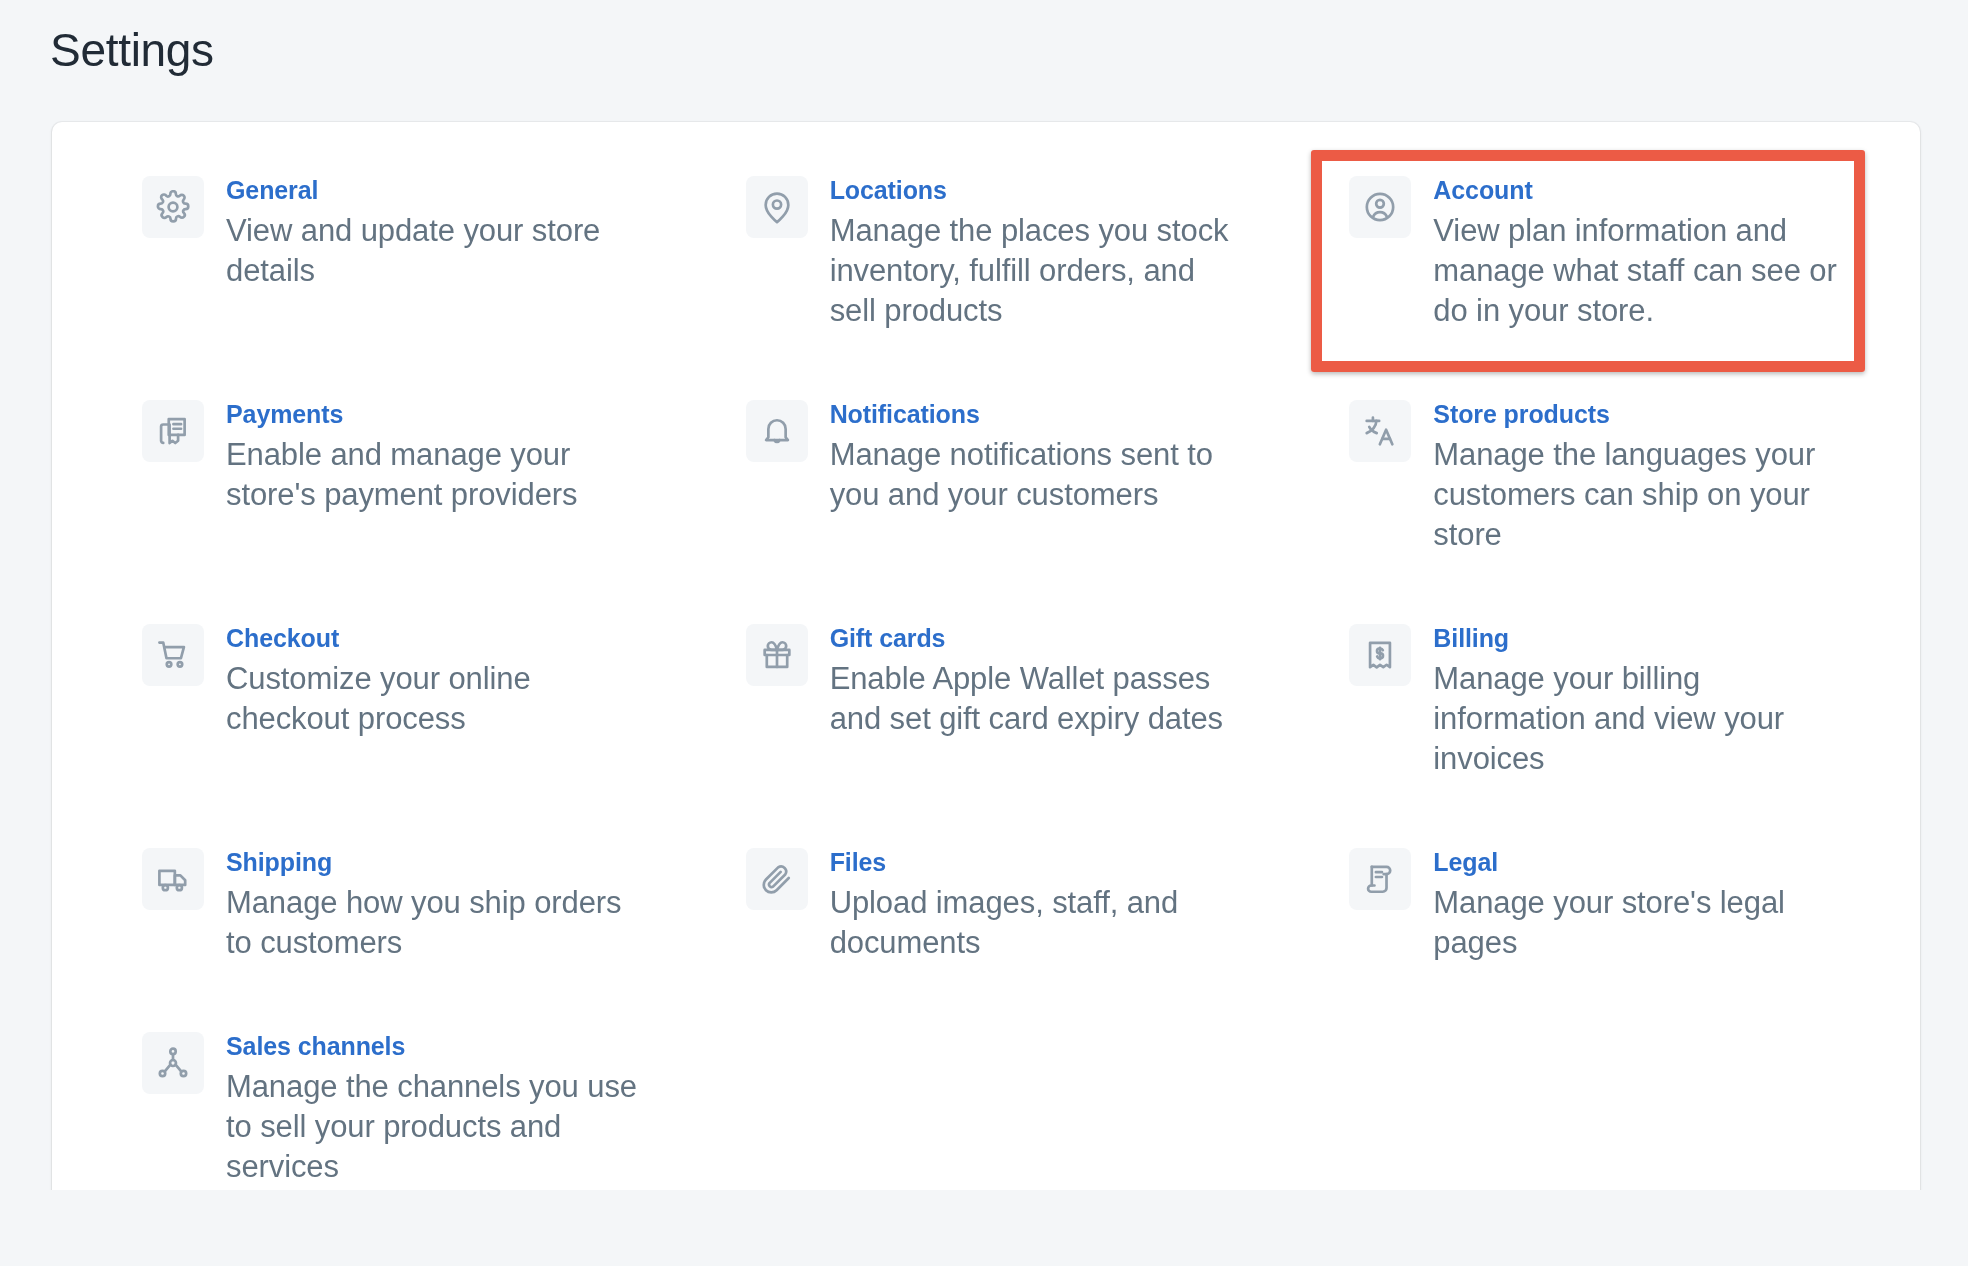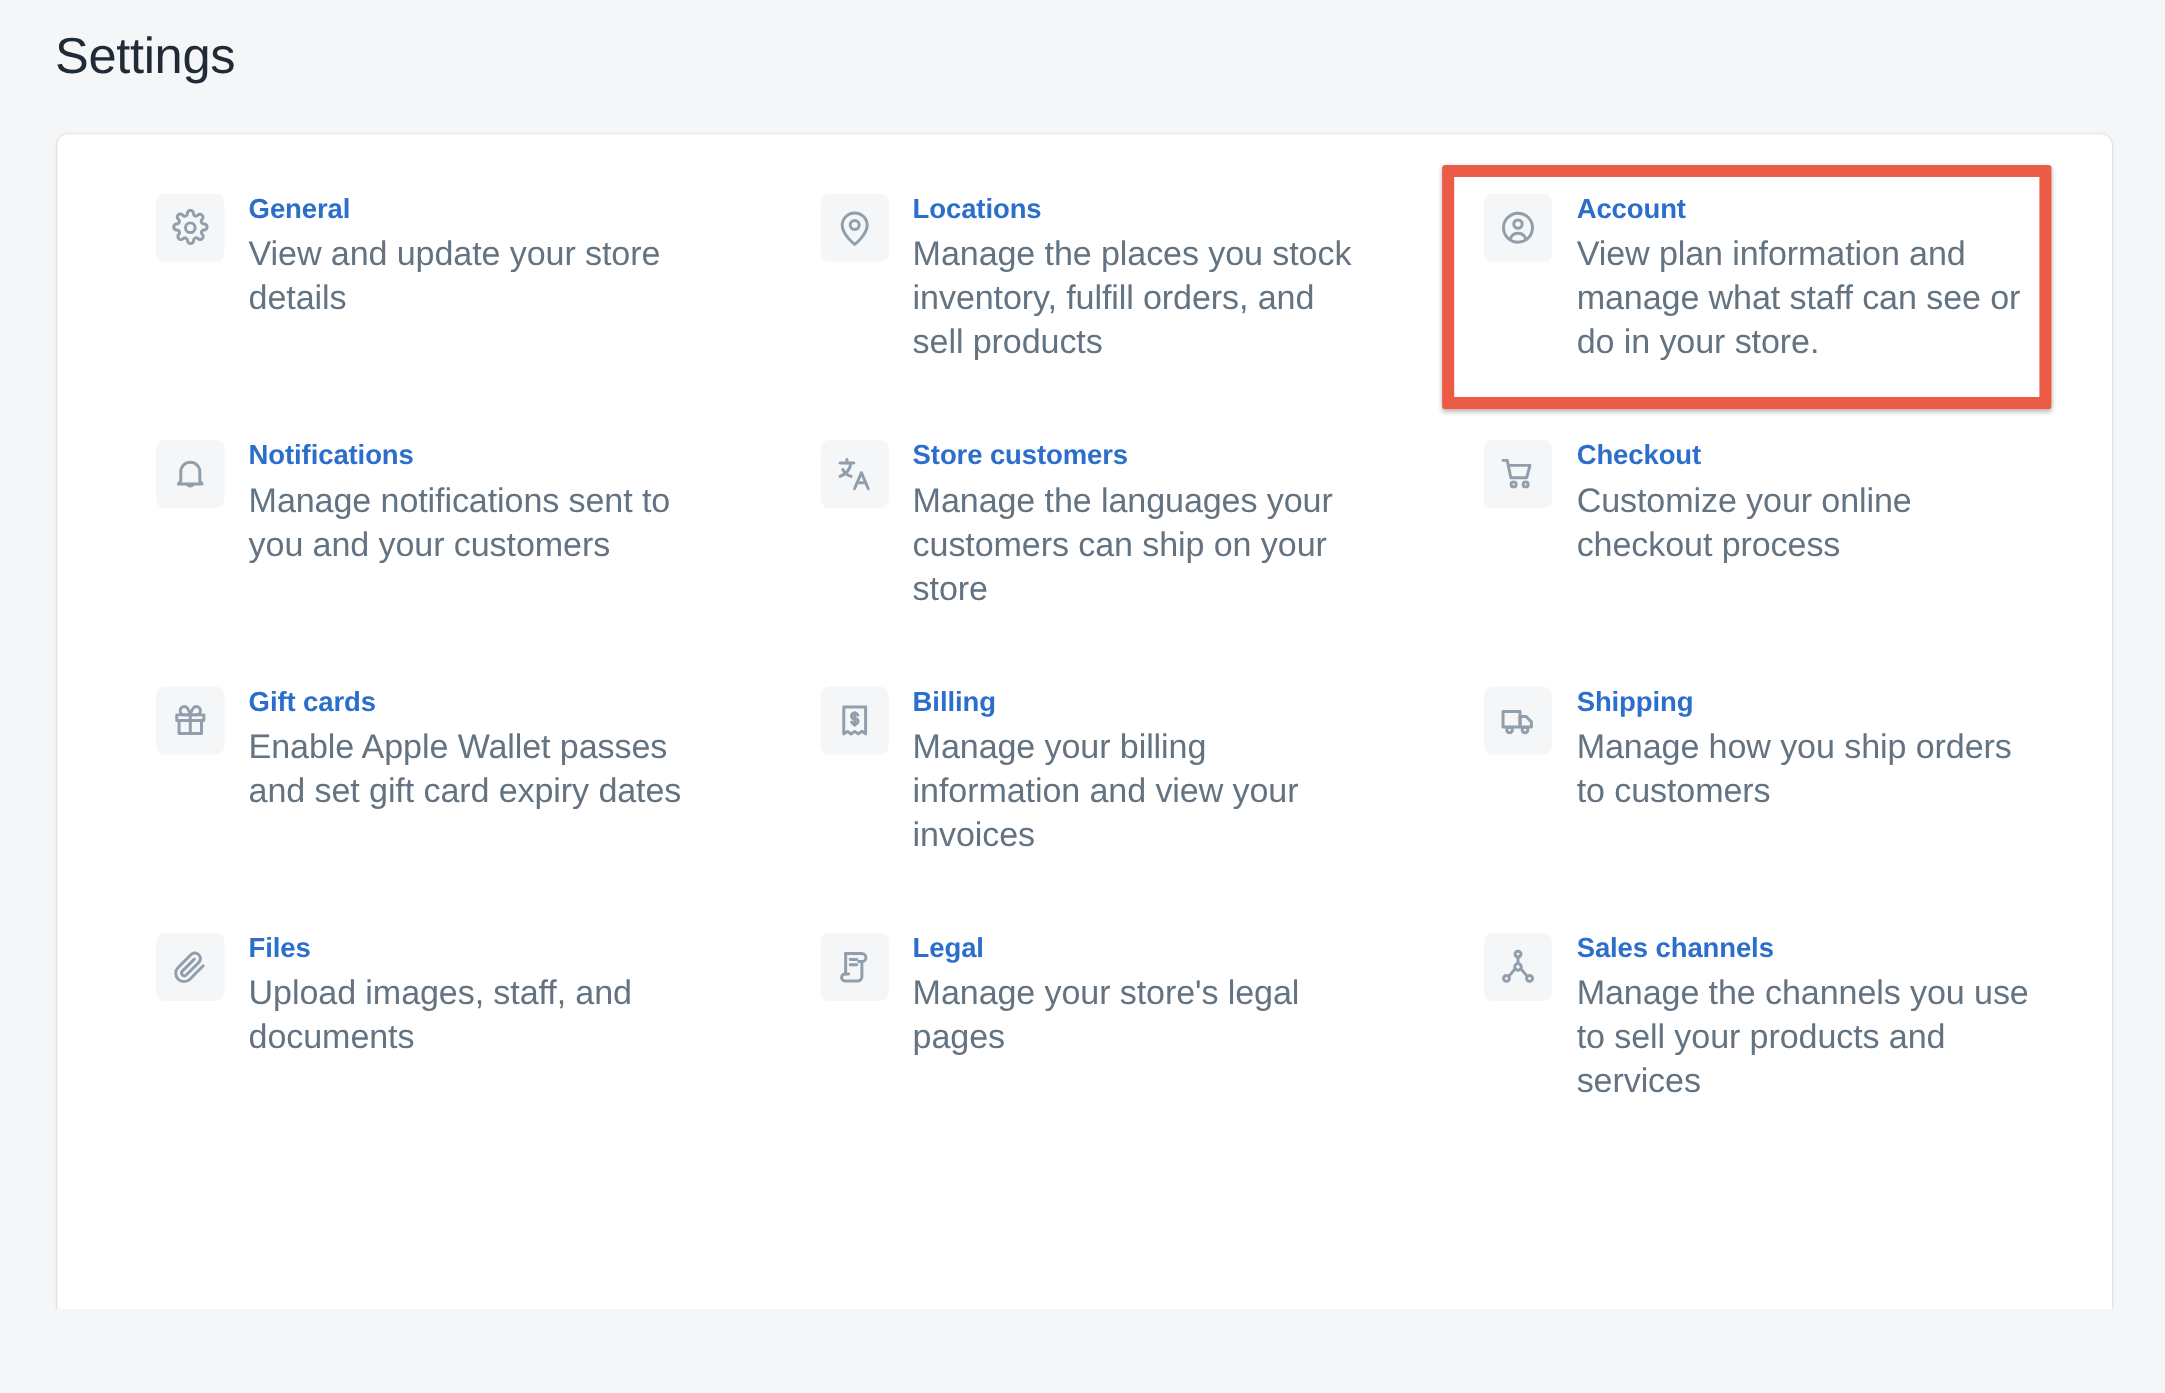--- a/index.html
+++ b/index.html
@@ -167,20 +167,33 @@
             </svg>
           </div>
           <div class="cell-text">
             <a class="cell-title">Account</a>
             <span class="cell-desc">View plan information and manage what staff can see or do in your store.</span>
           </div>
         </div>
         <div class="cell">
           <div class="icon-box">
             <svg viewBox="0 0 24 24" fill="none" stroke="#919eab" stroke-width="1.9" stroke-linecap="round" stroke-linejoin="round">
+              <path d="M9 3.6h11.2v11.2H9z"></path>
+              <path d="M12.3 7.2h5.4M12.3 10.4h5.4"></path>
+              <path d="M15.6 14.8v4.1l-2 1.6-2-1.6-2 1.6V7.4H5.1a1.5 1.5 0 0 0-1.5 1.5v10a1.5 1.5 0 0 0 1.5 1.5"></path>
+            </svg>
+          </div>
+          <div class="cell-text">
+            <a class="cell-title">Payments</a>
+            <span class="cell-desc">Enable and manage your store's payment providers</span>
+          </div>
+        </div>
+        <div class="cell">
+          <div class="icon-box">
+            <svg viewBox="0 0 24 24" fill="none" stroke="#919eab" stroke-width="1.9" stroke-linecap="round" stroke-linejoin="round">
               <path d="M18.1 16.4V10.5a6.1 6.1 0 1 0-12.2 0v5.9L4.3 18.4h15.4z"></path>
               <path d="M10.2 18.4a1.9 1.9 0 0 0 3.6 0"></path>
             </svg>
           </div>
           <div class="cell-text">
             <a class="cell-title">Notifications</a>
             <span class="cell-desc">Manage notifications sent to you and your customers</span>
           </div>
         </div>
         <div class="cell">
@@ -188,21 +201,21 @@
             <svg viewBox="0 0 24 24" fill="none" stroke="#919eab" stroke-width="1.9" stroke-linecap="round" stroke-linejoin="round">
               <path d="M2.6 4.9h8.8"></path>
               <path d="M7 2.6v2.3"></path>
               <path d="M9.4 4.9c0 3.6-2.8 7.2-6.8 8.6"></path>
               <path d="M4.4 9.1c1 2 2.9 3.5 5.3 4.4"></path>
               <path d="M11.9 21.4l4.4-10.3 4.4 10.3"></path>
               <path d="M13.6 17.6h5.4"></path>
             </svg>
           </div>
           <div class="cell-text">
-            <a class="cell-title">Store customers</a>
+            <a class="cell-title">Store products</a>
             <span class="cell-desc">Manage the languages your customers can ship on your store</span>
           </div>
         </div>
         <div class="cell">
           <div class="icon-box">
             <svg viewBox="0 0 24 24" fill="none" stroke="#919eab" stroke-width="1.9" stroke-linecap="round" stroke-linejoin="round">
               <path d="M2.4 3.2h2.7l2.3 11.1h10.2l2.1-7.9H6.2"></path>
               <circle cx="9.2" cy="18.6" r="1.6"></circle>
               <circle cx="16.9" cy="18.6" r="1.6"></circle>
             </svg>

